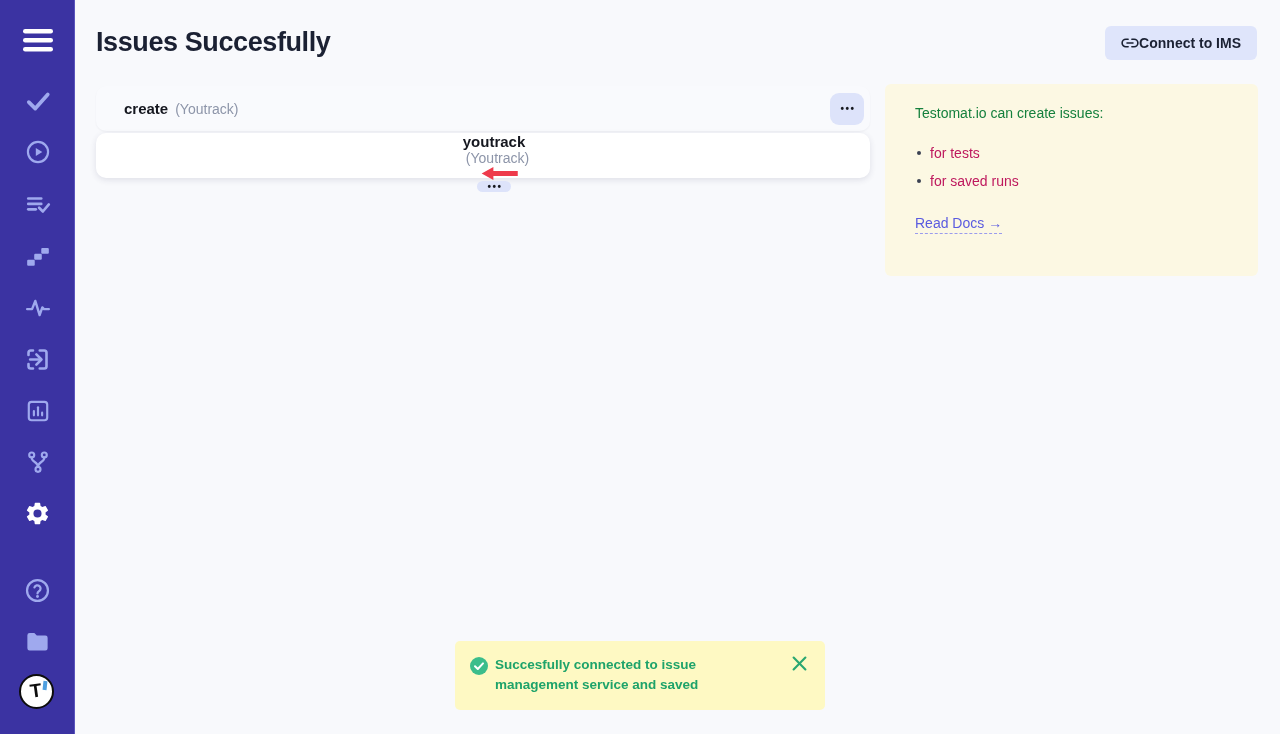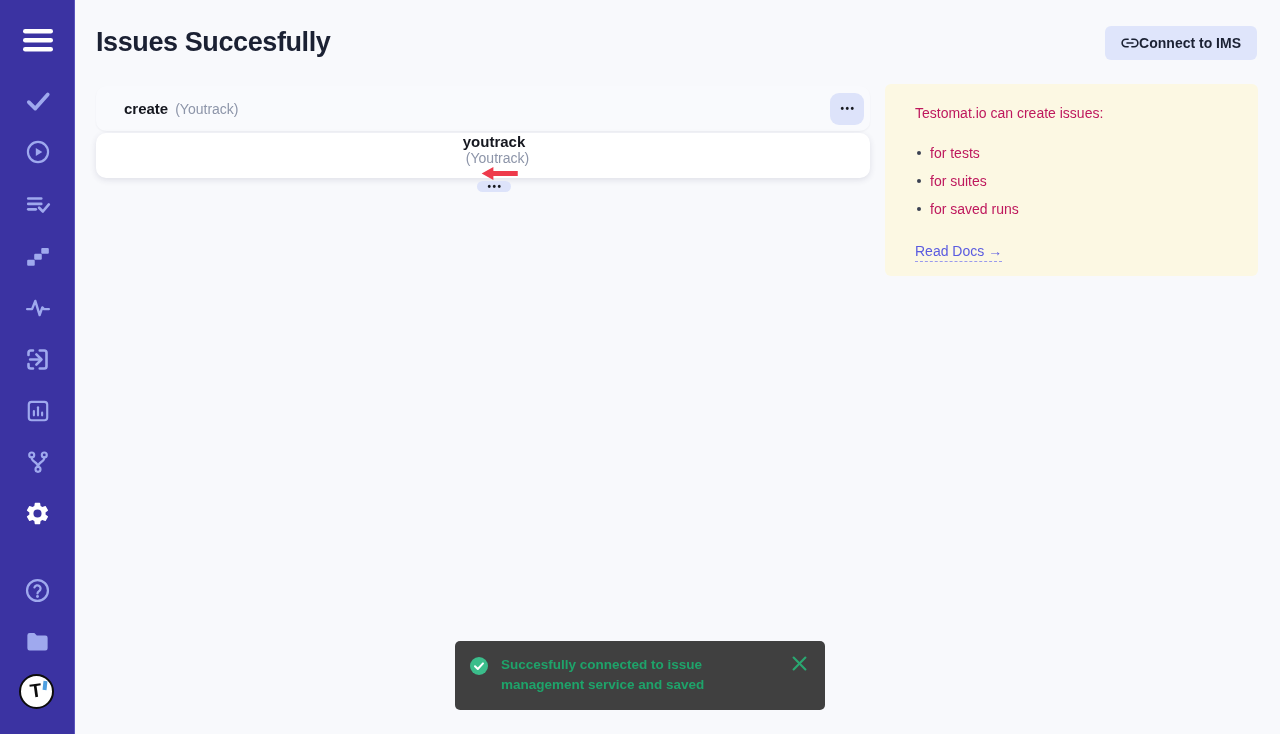--- a/index.html
+++ b/index.html
@@ -61,40 +61,40 @@
     color:#16181f; font-size:10px; font-weight:900; letter-spacing:1.5px;
     display:flex; align-items:center; justify-content:center; cursor:pointer;
     font-family:inherit; padding-left:2px;
   }
 
   
   .info-panel {
     position:absolute; left:885px; top:84px; width:373px; height:192px;
     background:#fcf8e3; border-radius:6px; padding:21px 30px; 
   }
-  .info-heading { font-size:14px; color:#be185d; font-weight:400; }
+  .info-heading { font-size:14px; color:#15803d; font-weight:400; }
   .info-list { list-style:none; margin-top:24px; }
   .info-list li {
     font-size:14px; color:#be185d; margin-bottom:12px; position:relative; padding-left:15px;
   }
   .info-list li::before {
     content:""; position:absolute; left:2px; top:6px; width:4px; height:4px;
     border-radius:50%; background:#3a4152;
   }
   .read-docs {
     display:inline-block; margin-top:14px; font-size:14px; color:#5a5be0;
     text-decoration:none; border-bottom:1.5px dashed #9a9bed; padding-bottom:2px;
     cursor:pointer;
   }
 
   
   .toast {
     position:absolute; left:455px; top:641px; width:370px; height:69px;
-    background:#404040; border-radius:5px; padding:14px 18px 14px 15px;
-    display:flex; align-items:flex-start; gap:13px;
+    background:#fef9c3; border-radius:5px; padding:14px 18px 14px 15px;
+    display:flex; align-items:flex-start; gap:7px;
   }
   .toast-msg {
     font-size:13.5px; font-weight:700; color:#1ea36a; line-height:1.5; width:275px;
   }
   .toast-close {
     margin-left:auto; background:none; border:none; cursor:pointer; padding:0;
     display:flex; margin-top:1px;
   }
 </style>
 </head>
@@ -232,21 +232,20 @@
     <span class="ims-spacer"></span>
     <button class="more-btn">•••</button>
   </div>
 
 </div>
 
 <div class="info-panel">
   <div class="info-heading">Testomat.io can create issues:</div>
   <ul class="info-list">
     <li>for tests</li>
-    <li>for suites</li>
     <li>for saved runs</li>
   </ul>
   <a class="read-docs">Read Docs →</a>
 </div>
 
 <div class="toast">
   <span style="display:flex;margin-top:2px">
     <svg width="18" height="18" viewBox="0 0 18 18">
       <circle cx="9" cy="9" r="9" fill="#3bbd8b"></circle>
       <path d="M5 9.3 L7.8 12 L13 6.4" fill="none" stroke="#ffffff" stroke-width="2" stroke-linecap="round" stroke-linejoin="round"></path>

